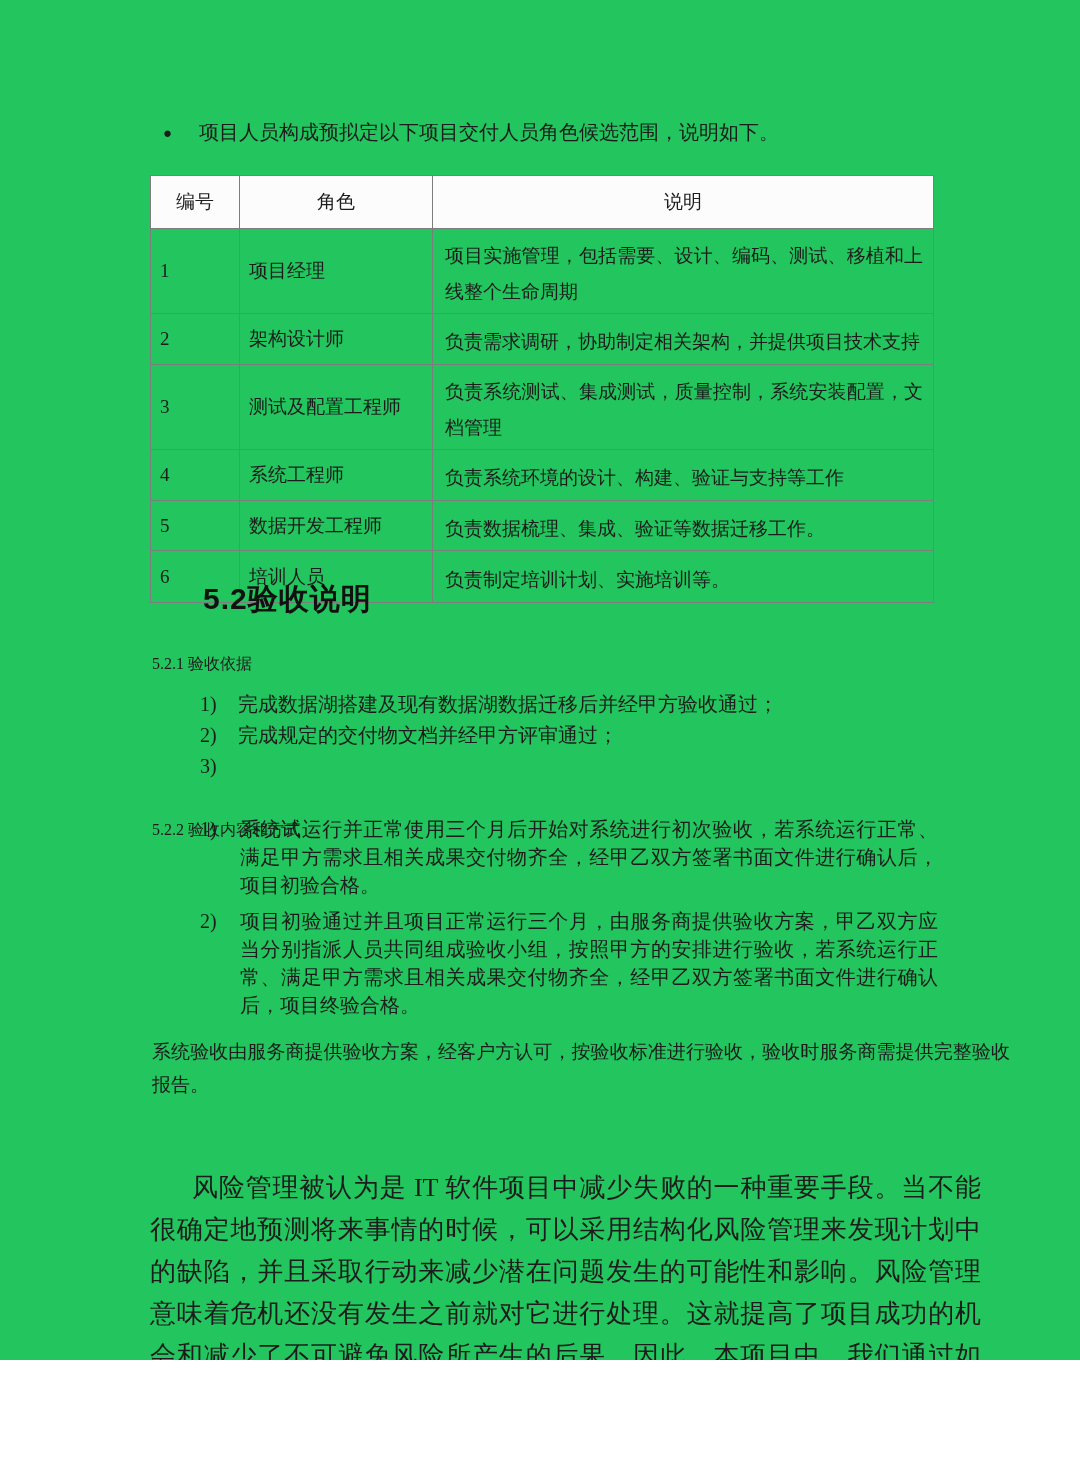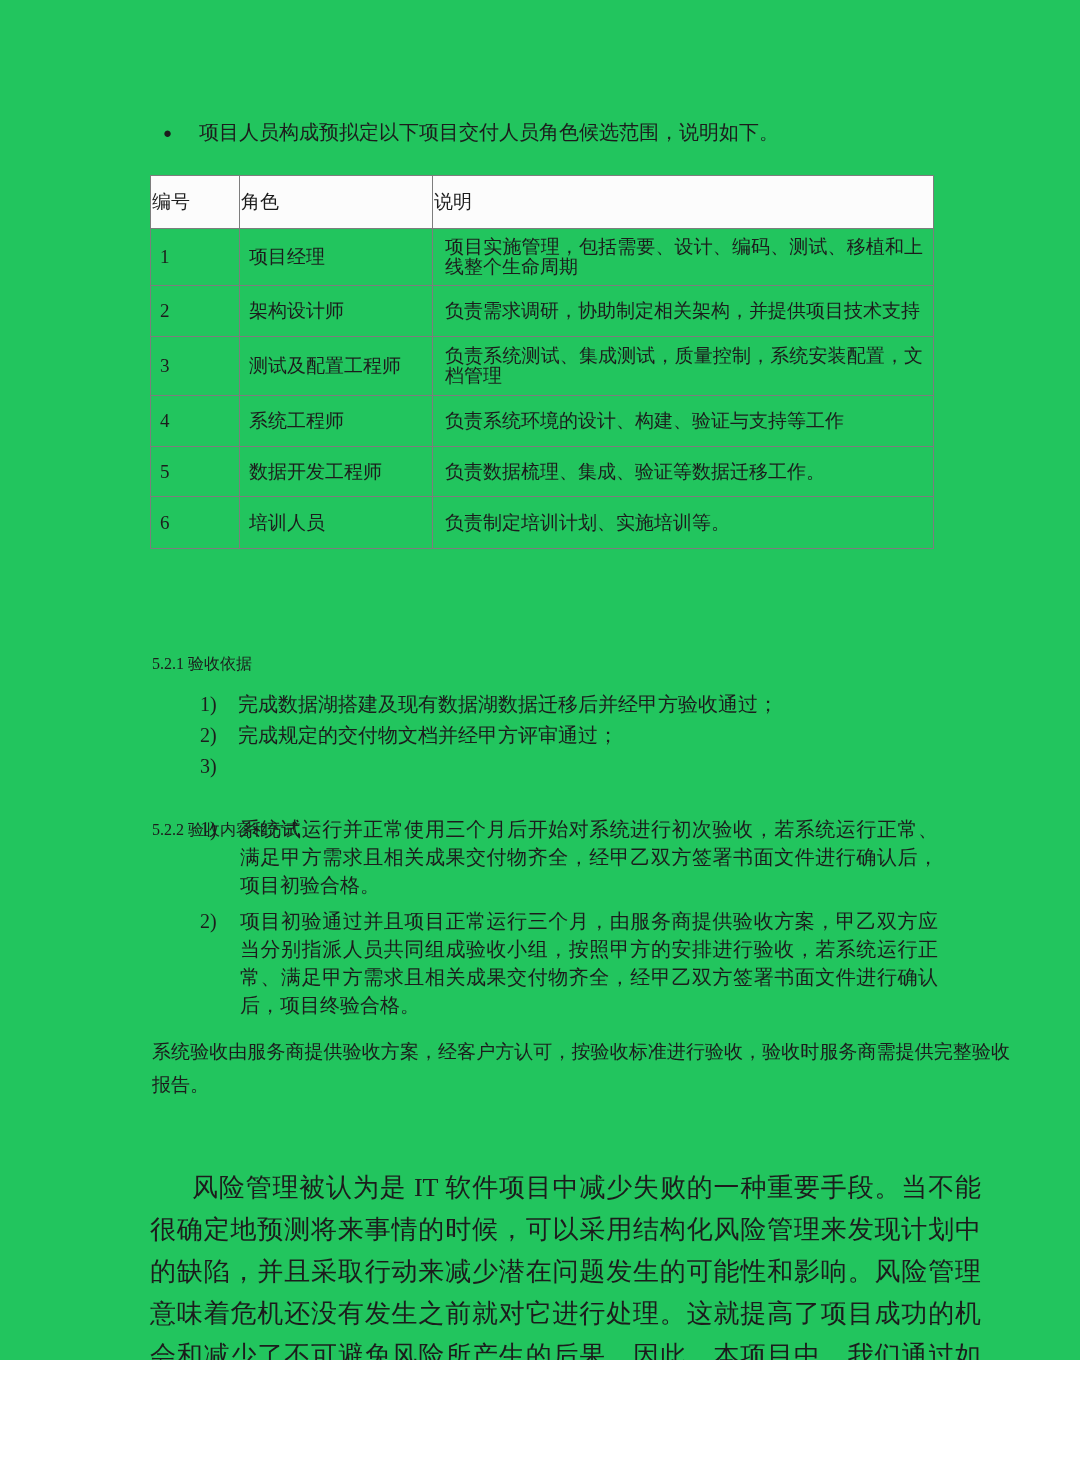--- a/index.html
+++ b/index.html
@@ -24,27 +24,27 @@
     position:absolute;left:150px;top:175px;
     width:783px;table-layout:fixed;border-collapse:collapse;
     font-size:19px;
   }
   table.role-table th,table.role-table td{
     border:1px solid #7d7d7d;
     vertical-align:middle;
     font-weight:normal;
     overflow:hidden;
   }
-  table.role-table th{text-align:left;height:50px;background:#fcfcfc;}
+  table.role-table th{text-align:center;height:50px;background:#fcfcfc;}
   col.c1{width:89px;}
   col.c2{width:193px;}
   col.c3{width:501px;}
   td.cid{padding-left:9px;}
   td.crole{padding-left:9px;}
-  td.cdesc{padding:3px 10px 3px 12px;line-height:20px;text-align:justify;}
+  td.cdesc{padding:9px 10px 3px 12px;line-height:36px;text-align:justify;}
   tr.h57{height:57px;} tr.h51{height:51px;} tr.h59{height:59px;}
   tr.h50{height:50px;} tr.h52{height:52px;}
   
   .h2{
     position:absolute;left:203px;
     font-family:"Liberation Sans","DejaVu Sans",sans-serif;
     font-weight:600;font-size:30px;line-height:38px;
     letter-spacing:1px;color:#111;white-space:nowrap;
   }
   .h2.s52{top:580px;}
@@ -143,20 +143,21 @@
         <td class="cdesc">负责数据梳理、集成、验证等数据迁移工作。</td>
       </tr>
       <tr class="h52">
         <td class="cid">6</td>
         <td class="crole">培训人员</td>
         <td class="cdesc">负责制定培训计划、实施培训等。</td>
       </tr>
     </tbody>
   </table>
 
+  <div class="h2 s52">5.2验收说明</div>
 
   <div class="h3 s521">5.2.1 验收依据</div>
   <div class="olist">
     <div class="oli">
       <span class="num">1)</span>
       <span class="txt">完成数据湖搭建及现有数据湖数据迁移后并经甲方验收通过；</span>
     </div>
     <div class="oli">
       <span class="num">2)</span>
       <span class="txt">完成规定的交付物文档并经甲方评审通过；</span>

